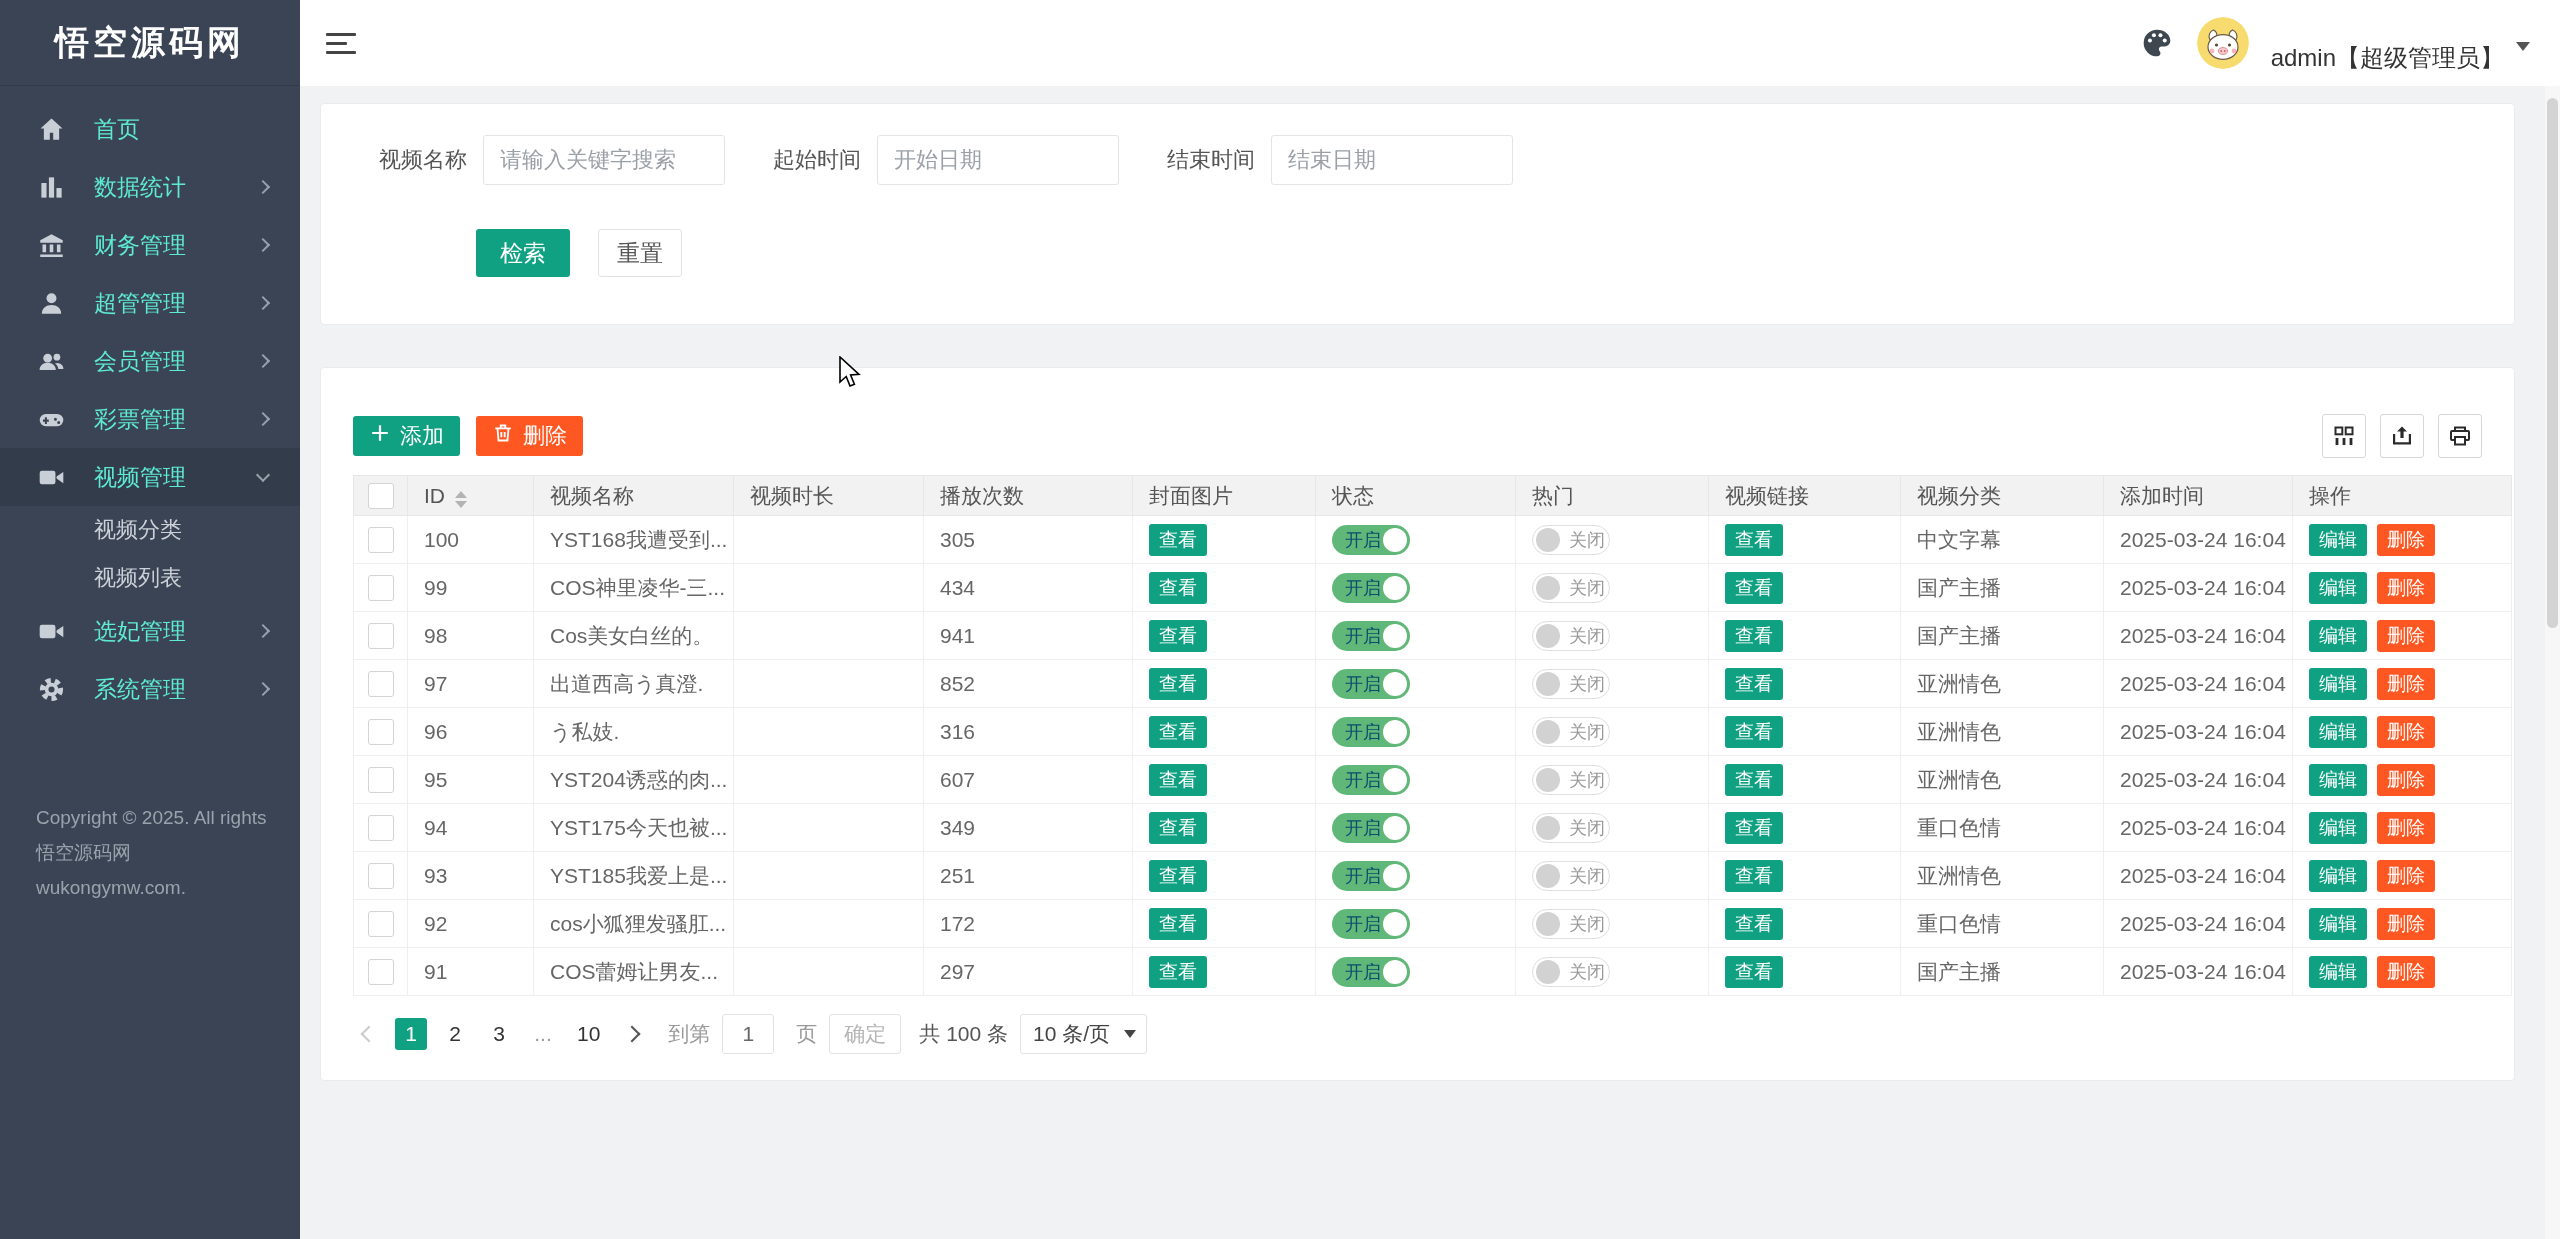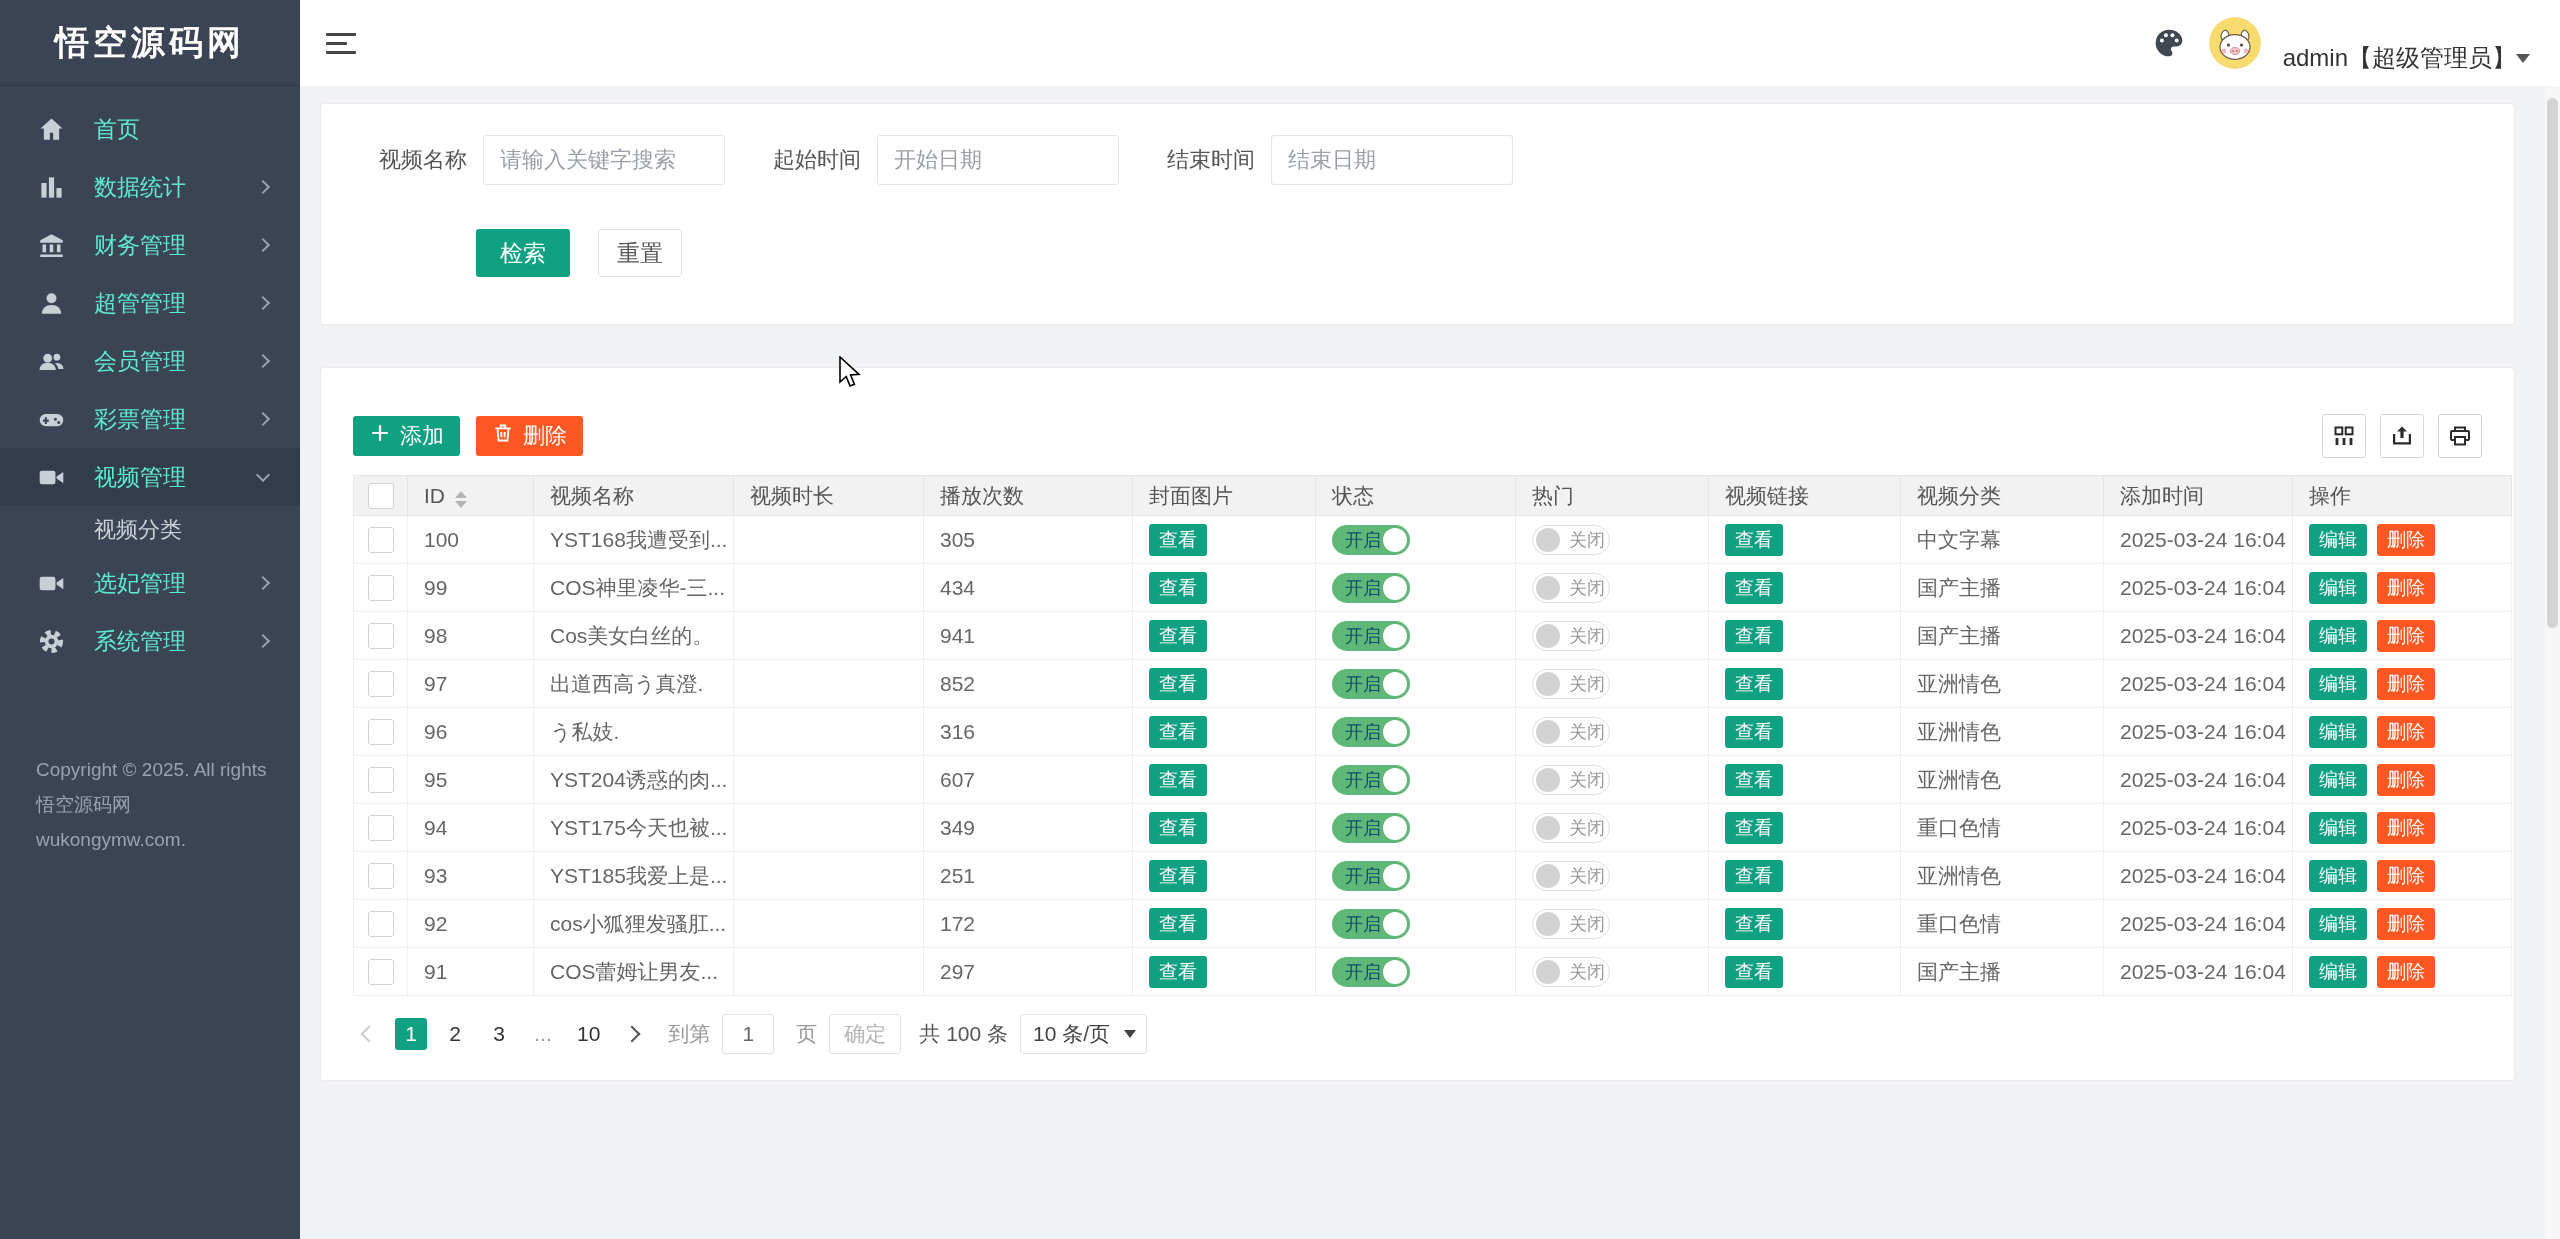--- a/index.html
+++ b/index.html
@@ -28,21 +28,21 @@
   
   .main { flex:1; display:flex; flex-direction:column; min-width:0; }
   .topbar { height:86px; background:#fff; display:flex; align-items:center; padding:0 30px 0 26px; }
   .hamburger { width:44px; height:44px; display:flex; flex-direction:column; justify-content:center; gap:6px; cursor:pointer; }
   .hamburger .bar { height:3px; background:#444; border-radius:1px; }
   .hamburger .b1 { width:30px; } .hamburger .b2 { width:21px; } .hamburger .b3 { width:30px; }
   .topbar-right { margin-left:auto; display:flex; align-items:center; gap:22px; }
   .theme-btn { width:36px; height:36px; display:flex; align-items:center; justify-content:center; cursor:pointer; color:#3f4750; }
   .theme-btn svg { width:32px; height:32px; }
   .avatar { width:52px; height:52px; border-radius:50%; overflow:hidden; cursor:pointer; }
-  .user-drop { display:flex; align-items:center; cursor:pointer;margin-top:30px; }
+  .user-drop { display:flex; align-items:flex-start; gap:12px; cursor:pointer;margin-top:30px; }
   .user-name { font-size:24px; color:#333; }
   .caret-down { width:0; height:0; border-left:7px solid transparent; border-right:7px solid transparent; border-top:9px solid #555; }
 
   .content { flex:1; padding:17px 45px 0 20px; }
   .card { background:#fff; border:1px solid #ebebee; border-radius:4px; }
 
   
   .search-card { height:222px; padding:31px 0 0 58px; margin-bottom:42px; }
   .form-row { display:flex; align-items:center; }
   .field-group { display:flex; align-items:center; margin-right:48px; }
@@ -190,20 +190,23 @@
             <svg viewBox="0 0 24 24">
               <rect x="1.5" y="6" width="14" height="12" rx="2"></rect>
               <path d="M16.5 11.2 22.5 7v10l-6-4.2z"></path>
             </svg>
           </span>
           <span class="mi-label">视频管理</span>
           <span class="chev down"></span>
         </div>
         <div class="submenu-item">
           <span>视频分类</span>
+        </div>
+        <div class="submenu-item">
+          <span>视频列表</span>
         </div>
         <div class="menu-item">
           <span class="mi-icon">
             <svg viewBox="0 0 24 24">
               <rect x="1.5" y="6" width="14" height="12" rx="2"></rect>
               <path d="M16.5 11.2 22.5 7v10l-6-4.2z"></path>
             </svg>
           </span>
           <span class="mi-label">选妃管理</span>
           <span class="chev right"></span>

